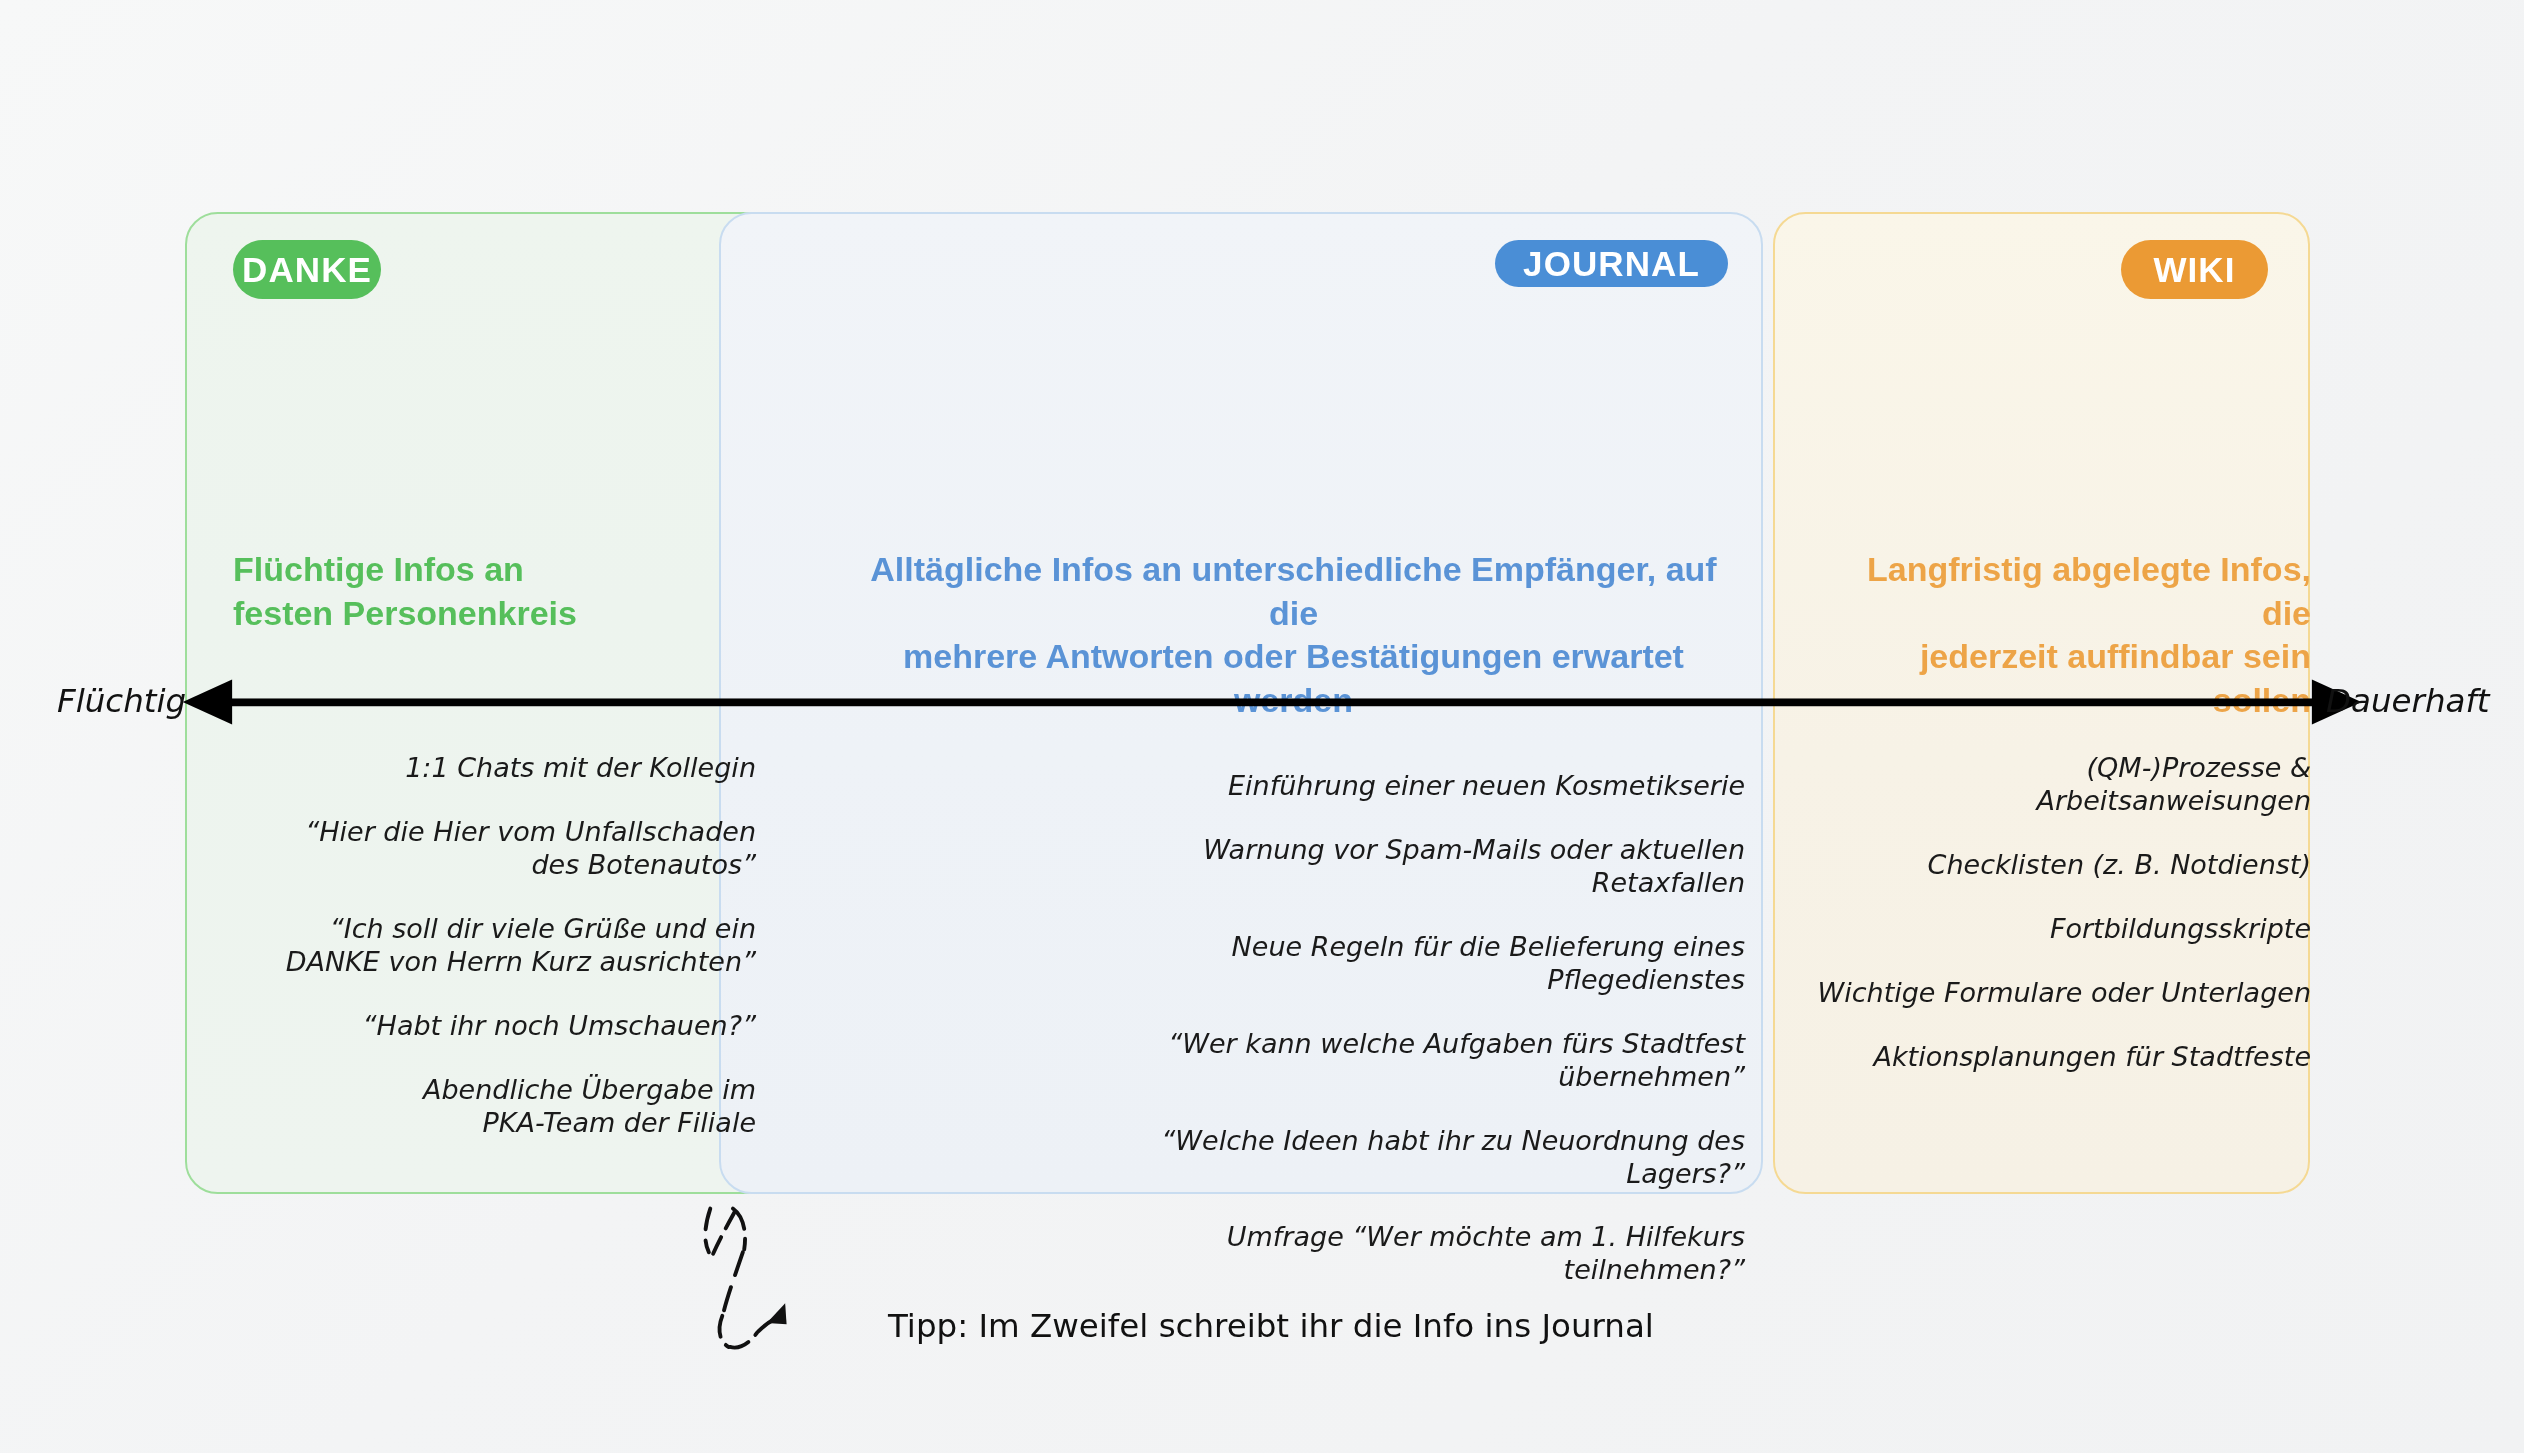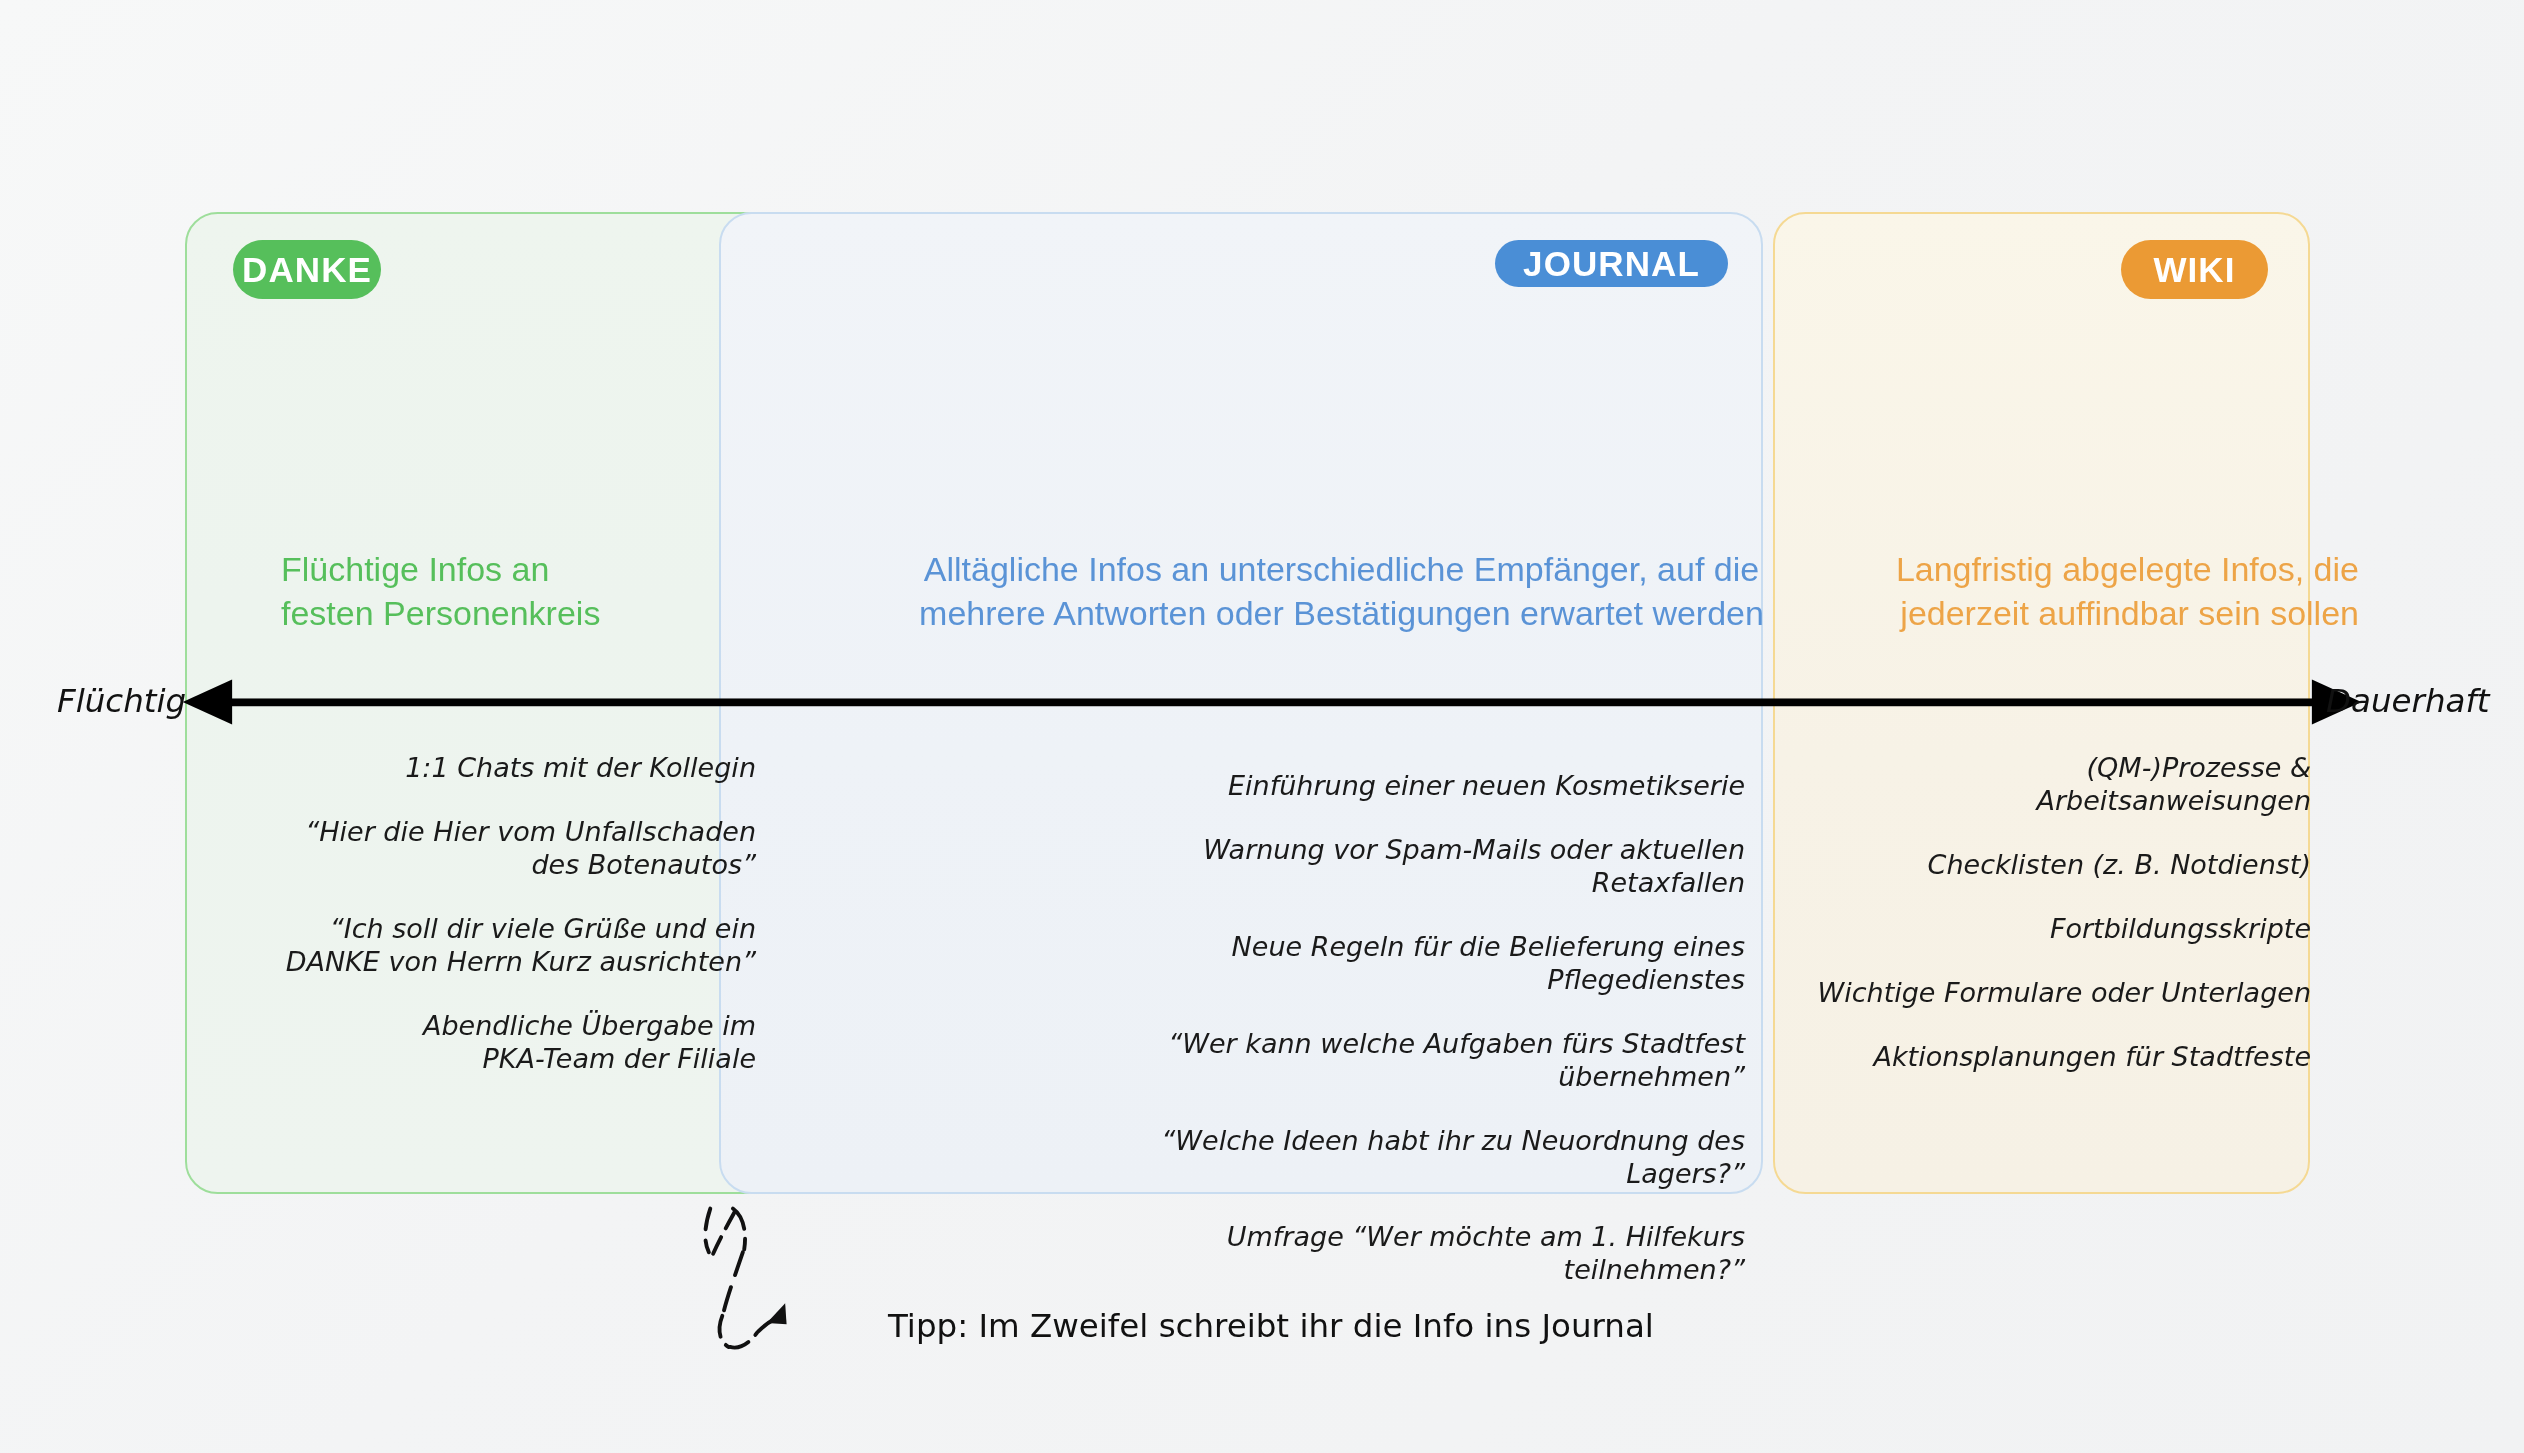--- a/index.html
+++ b/index.html
@@ -83,24 +83,23 @@
     top: 240px;
     width: 147px;
     height: 59px;
     font-size: 35px;
     background: #eb9a34;
   }
 
   
   .col-head {
     position: absolute;
-    font-weight: 400;
+    font-weight: 700;
     line-height: 1.28;
     font-size: 34px;
-    margin-left: 48px;
   }
   .head-chat {
     left: 233px;
     top: 548px;
     width: 466px;
     color: #56bf5b;
     text-align: left;
   }
   .head-journal {
     left: 852px;
@@ -224,20 +223,21 @@
   </svg>
   <div class="axis-label axis-label-left">Flüchtig</div>
   <div class="axis-label axis-label-right">Dauerhaft</div>
 
   <div class="item-list list-chat">
     <div class="item">1:1 Chats mit der Kollegin</div>
     <div class="item">“Hier die Hier vom Unfallschaden
 des Botenautos”</div>
     <div class="item">“Ich soll dir viele Grüße und ein
 DANKE von Herrn Kurz ausrichten”</div>
+    <div class="item">“Habt ihr noch Umschauen?”</div>
     <div class="item">Abendliche Übergabe im
 PKA-Team der Filiale</div>
   </div>
 
   <div class="item-list list-journal">
     <div class="item">Einführung einer neuen Kosmetikserie</div>
     <div class="item">Warnung vor Spam-Mails oder aktuellen Retaxfallen</div>
     <div class="item">Neue Regeln für die Belieferung eines Pflegedienstes</div>
     <div class="item">“Wer kann welche Aufgaben fürs Stadtfest übernehmen”</div>
     <div class="item">“Welche Ideen habt ihr zu Neuordnung des Lagers?”</div>

